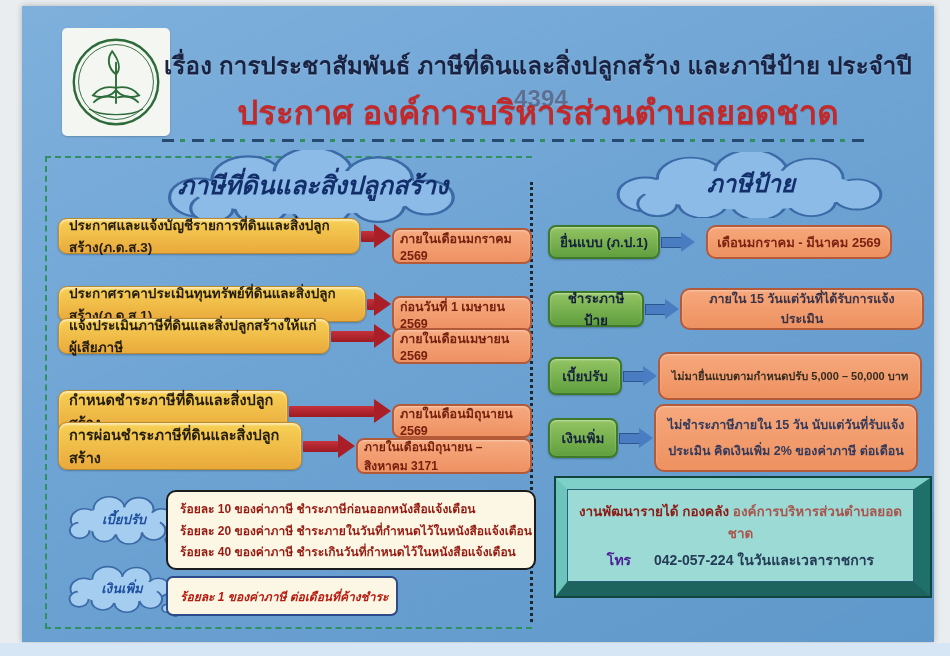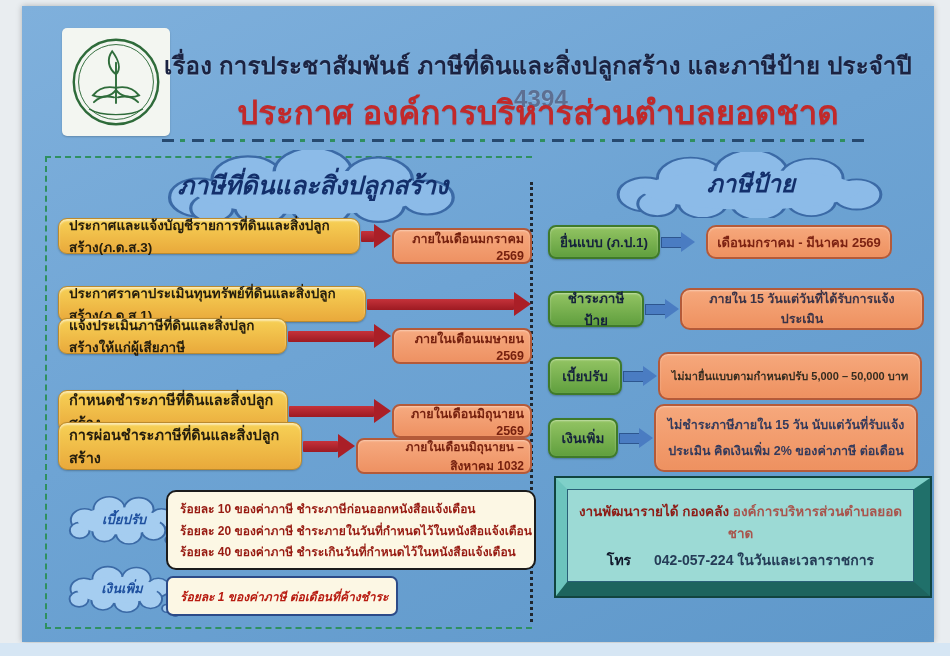--- a/index.html
+++ b/index.html
@@ -65,38 +65,38 @@
   
   .lrow{position:absolute;left:36px;width:474px;display:flex;align-items:center}
   .ybox{
     display:flex;align-items:center;padding:3px 10px;box-sizing:border-box;
     font-size:13.5px;font-weight:bold;color:#241d0d;
     background:linear-gradient(180deg,#f7d156,#e9a93b);
     border:1px solid #bb8a2e;border-radius:9px;height:100%;
     box-shadow:inset 0 2px 2px rgba(255,255,255,.55),0 1px 2px rgba(0,0,0,.25);
   }
   .rbox{
-    display:flex;align-items:center;justify-content:center;text-align:right;box-sizing:border-box;
+    display:flex;align-items:center;justify-content:center;text-align:left;box-sizing:border-box;
     font-size:12.5px;font-weight:bold;color:#76210f;padding:2px 6px;height:100%;
     background:linear-gradient(180deg,#f6aa80,#ee9162);
     border:2px solid #b45a39;border-radius:8px;
     box-shadow:inset 0 1px 2px rgba(255,255,255,.4);
     margin-top:20px;
   }
   .arr{flex:1;display:flex;align-items:center;min-width:24px;padding:0 1px}
   .arr .sh{flex:1;height:11px;background:linear-gradient(180deg,#c5323a,#9d1a22);border-radius:1px}
   .arr .hd{width:0;height:0;border-left:17px solid #aa1f27;border-top:12px solid transparent;border-bottom:12px solid transparent}
   .lrow1{top:212px;height:36px}
   .lrow2{top:280px;height:36px}
   .lrow3{top:312px;height:36px}
   .lrow4{top:384px;height:42px}
   .lrow5{top:416px;height:48px}
   .lrow1 .ybox{width:302px}
   .lrow2 .ybox{width:308px}
-  .lrow3 .ybox{width:229px}
+  .lrow3 .ybox{width:272px}
   .lrow4 .ybox{width:230px;font-size:14.5px}
   .lrow5 .ybox{width:244px;font-size:14.5px}
   .lrow1 .rbox,.lrow2 .rbox,.lrow3 .rbox{width:140px}
   .lrow4 .rbox{width:140px;height:34px}
   .lrow5 .rbox{width:176px;height:36px;font-size:12px}
 
   
   .rrow{position:absolute;left:526px;width:378px;display:flex;align-items:center}
   .gbox{
     display:flex;align-items:center;justify-content:center;text-align:center;box-sizing:border-box;
@@ -151,21 +151,21 @@
     box-shadow:0 0 0 2px #11443f;
   }
   .contact-inner{
     height:100%;box-sizing:border-box;border:1px solid #2a6077;
     display:flex;flex-direction:column;justify-content:center;gap:5px;text-align:center;padding:2px 4px;
   }
   .c1{font-size:14.5px;font-weight:bold;color:#8d1b15}
   .c2{font-size:13.5px;font-weight:bold;color:#8d1b15}
   .c2 .fade{color:#a8554d}
   .c3{font-size:14px;font-weight:bold;color:#253c57}
-  .c3 .tel{color:#0f172a;margin-right:19px}
+  .c3 .tel{color:#4c1d95;margin-right:19px}
 
   .seal-svg{width:96px;height:96px}
 </style>
 </head>
 <body>
 
 <div class="poster">
 
   <div class="logo">
     <svg class="seal-svg" viewBox="0 0 100 100">
@@ -236,20 +236,21 @@
         <div class="hd"></div>
       </div>
     <div class="rbox">ภายในเดือนมกราคม 2569</div>
   </div>
   <div class="lrow lrow2">
     <div class="ybox">ประกาศราคาประเมินทุนทรัพย์ที่ดินและสิ่งปลูกสร้าง(ภ.ด.ส.1)</div>
     <div class="arr">
         <div class="sh"></div>
         <div class="hd"></div>
       </div>
+    <div class="rbox">ก่อนวันที่ 1 เมษายน 2569</div>
   </div>
   <div class="lrow lrow3">
     <div class="ybox">แจ้งประเมินภาษีที่ดินและสิ่งปลูกสร้างให้แก่ผู้เสียภาษี</div>
     <div class="arr">
         <div class="sh"></div>
         <div class="hd"></div>
       </div>
     <div class="rbox">ภายในเดือนเมษายน 2569</div>
   </div>
   <div class="lrow lrow4">
@@ -259,21 +260,21 @@
         <div class="hd"></div>
       </div>
     <div class="rbox">ภายในเดือนมิถุนายน 2569</div>
   </div>
   <div class="lrow lrow5">
     <div class="ybox">การผ่อนชำระภาษีที่ดินและสิ่งปลูกสร้าง</div>
     <div class="arr">
         <div class="sh"></div>
         <div class="hd"></div>
       </div>
-    <div class="rbox">ภายในเดือนมิถุนายน – สิงหาคม 1032</div>
+    <div class="rbox">ภายในเดือนมิถุนายน – สิงหาคม 3171</div>
   </div>
 
   <div class="rrow rrow1">
     <div class="gbox">ยื่นแบบ (ภ.ป.1)</div>
     <div class="barr">
         <div class="sh"></div>
         <div class="hd"></div>
       </div>
     <div class="obox">เดือนมกราคม - มีนาคม 2569</div>
   </div>

